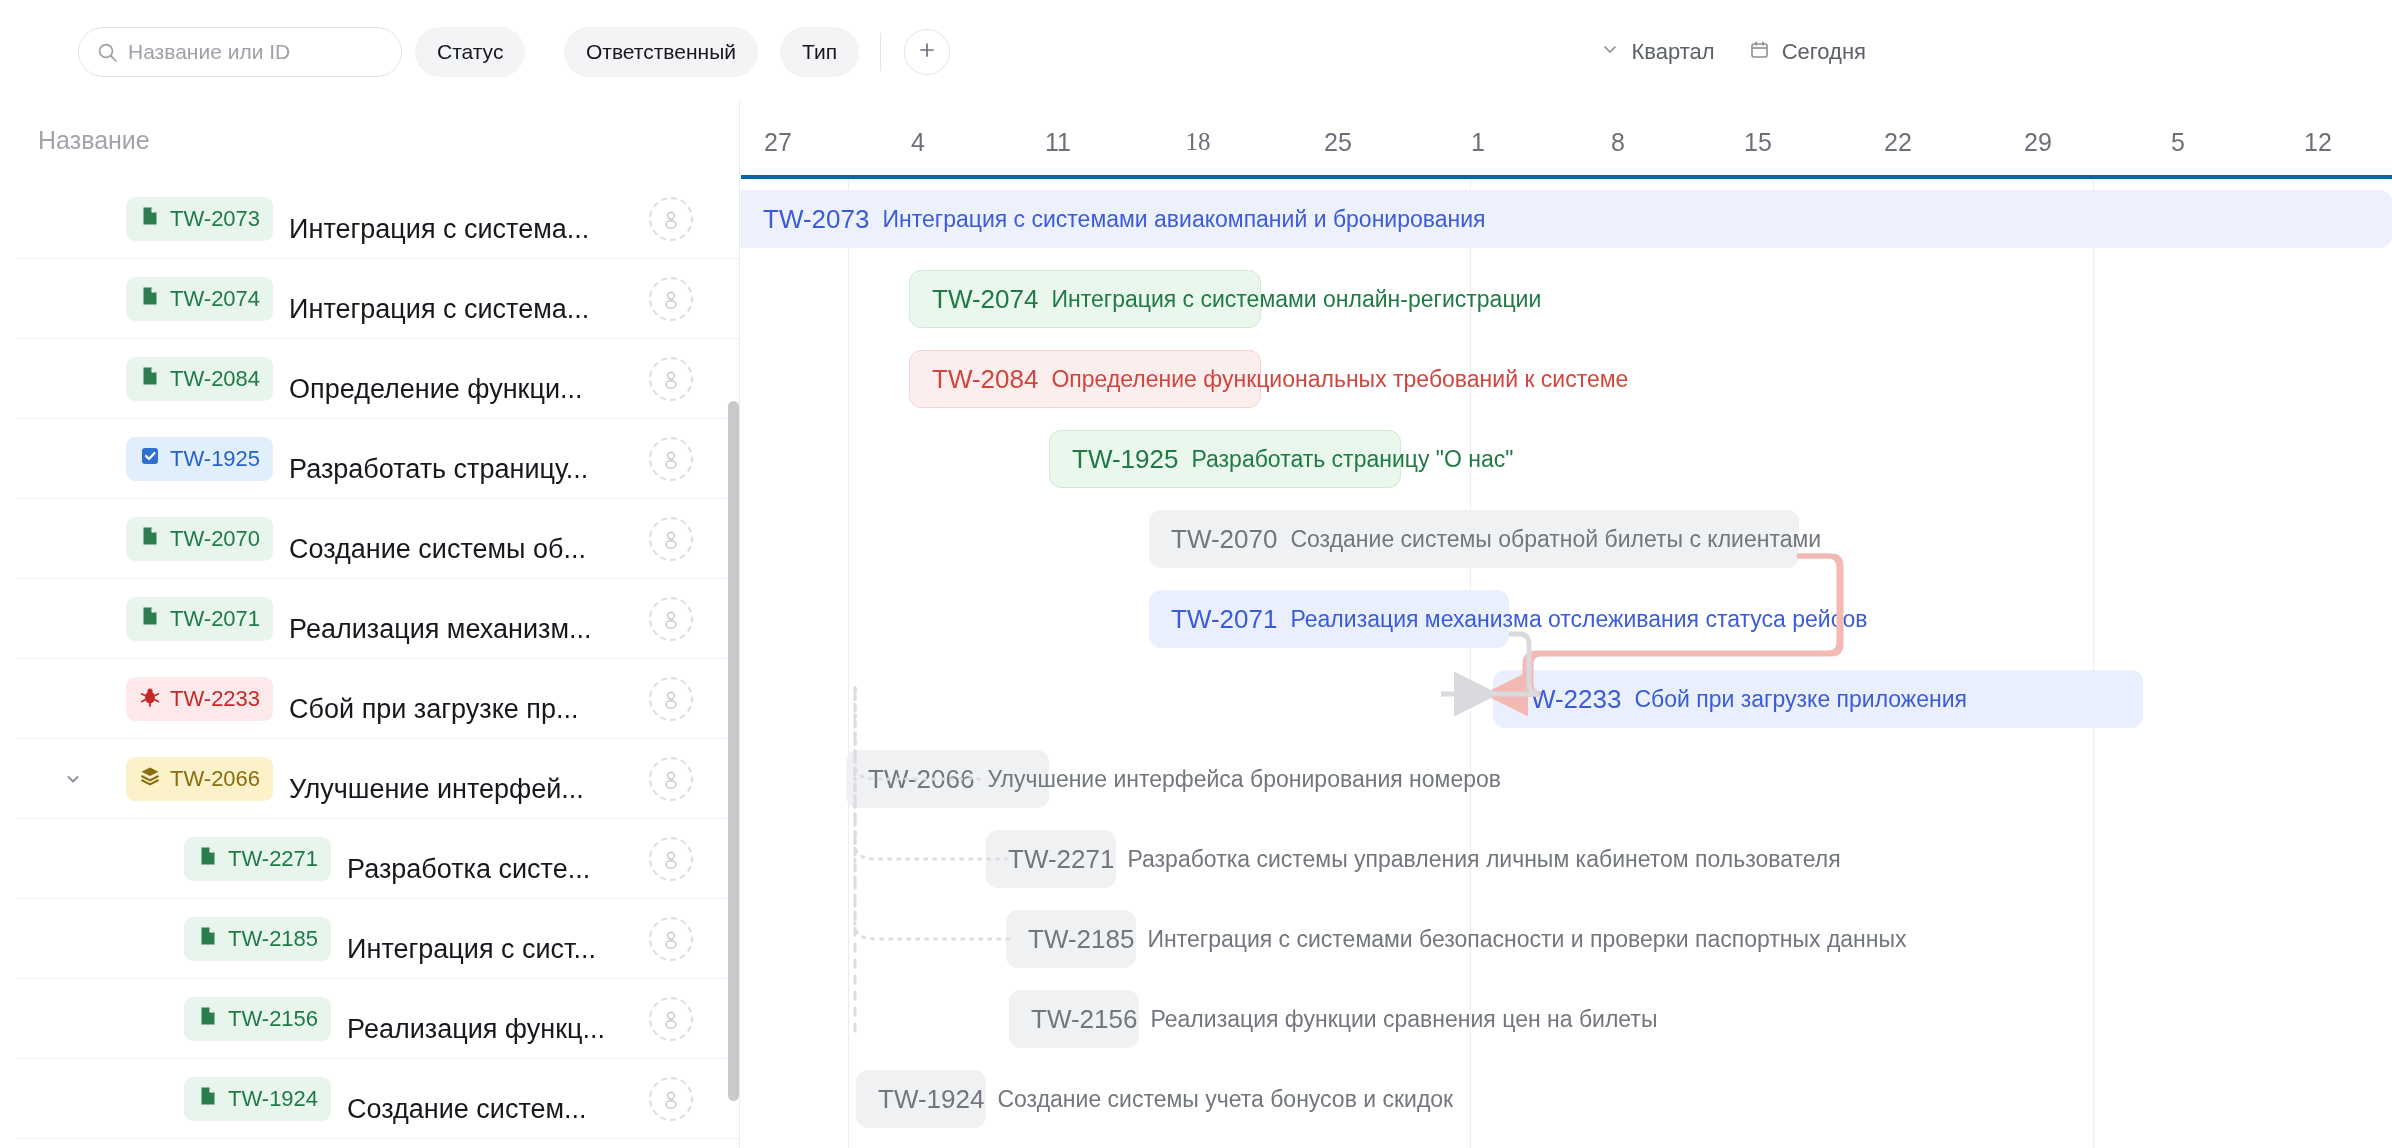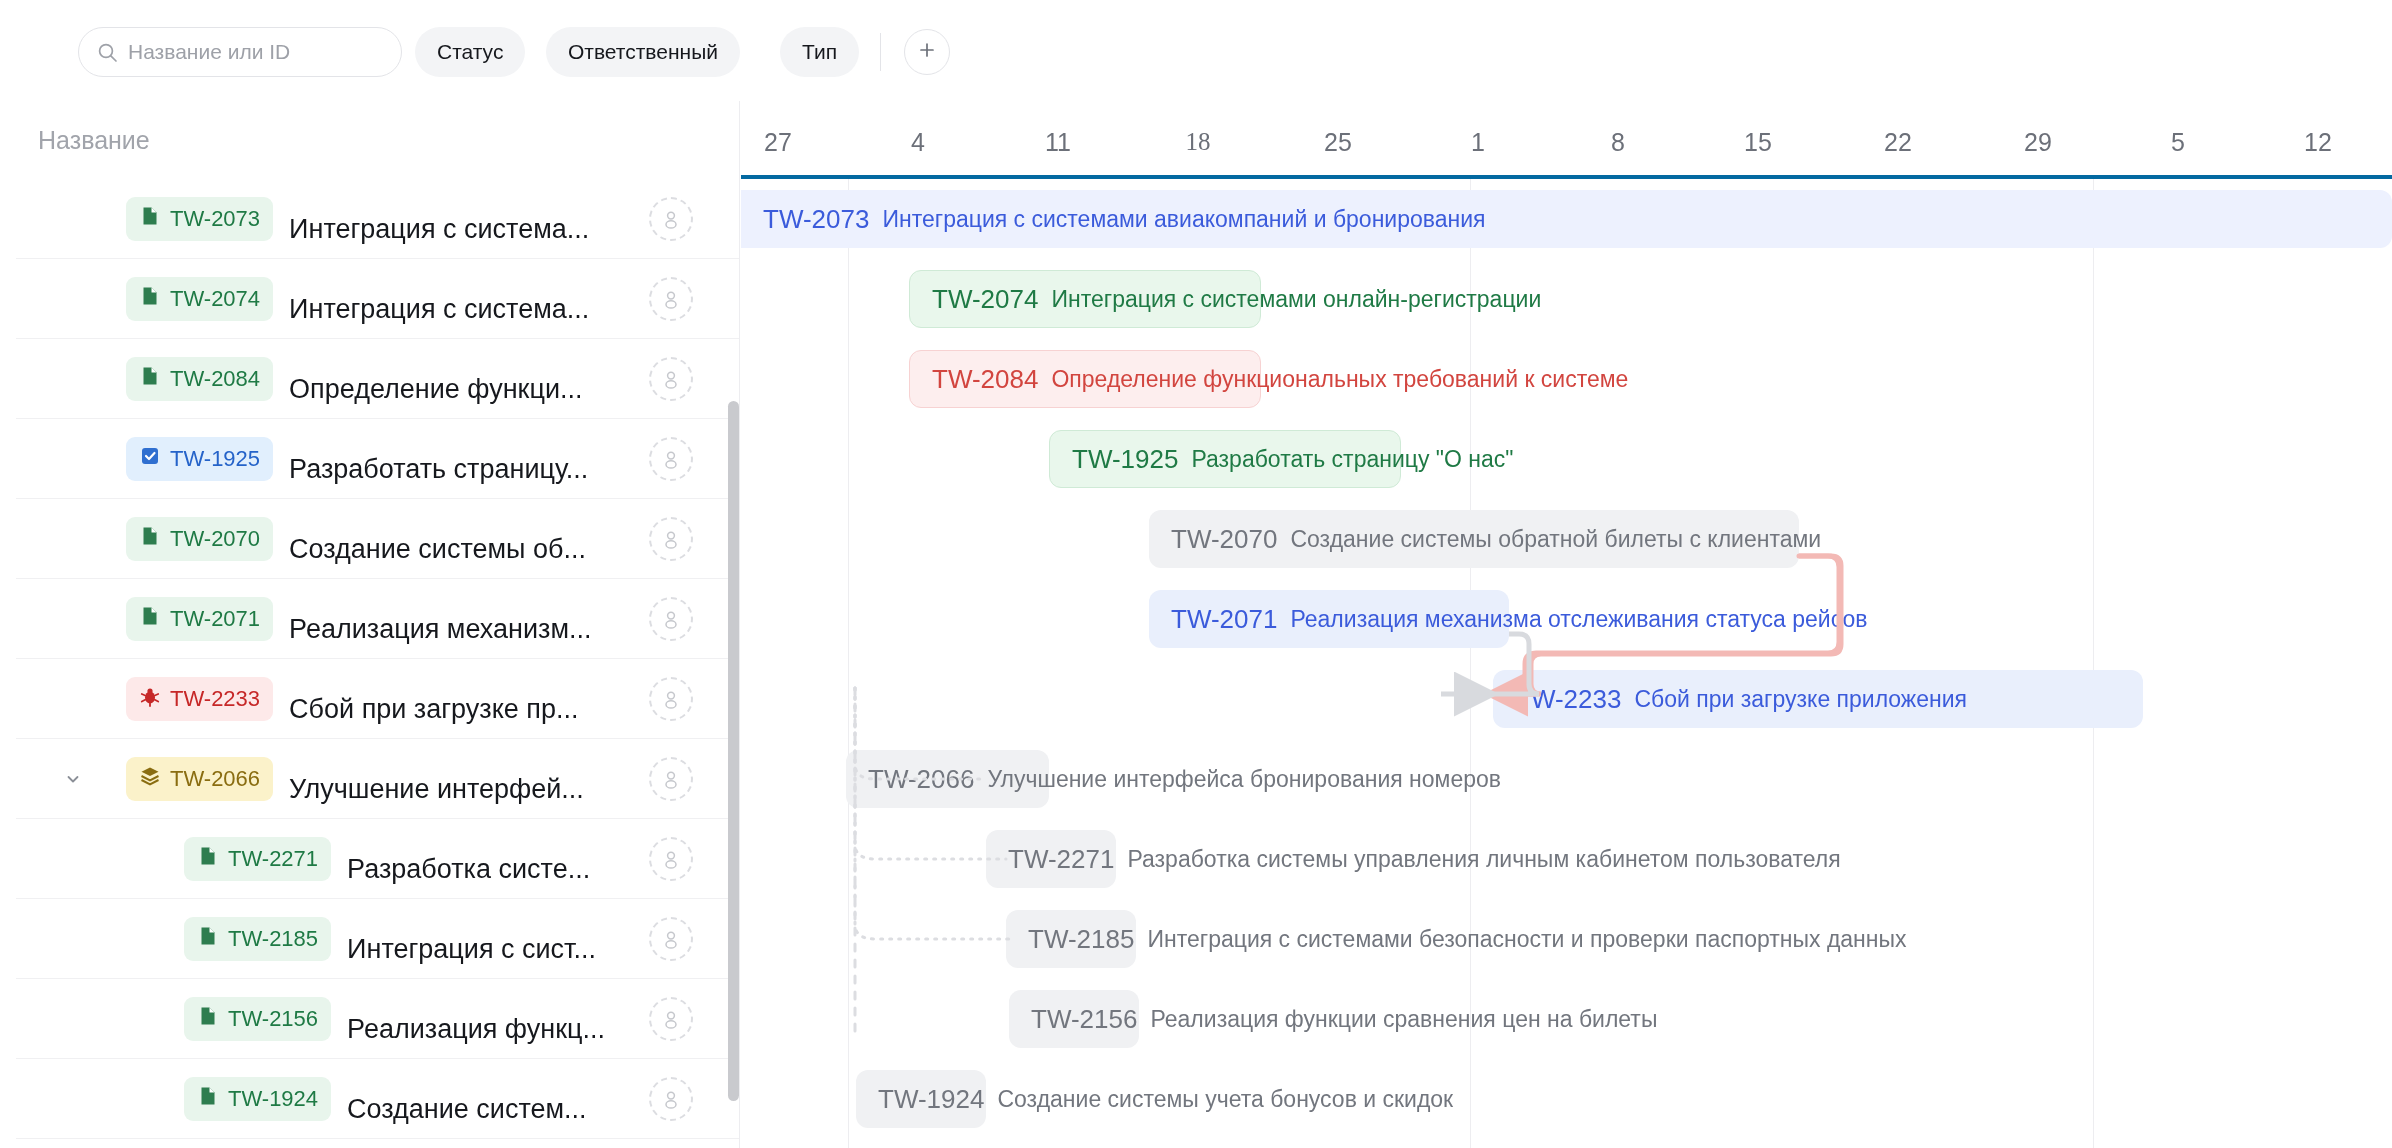--- a/index.html
+++ b/index.html
@@ -36,21 +36,21 @@
 
   .chip {
     position: absolute; top: 27px; height: 50px;
     background: #f3f4f6; border-radius: 25px;
     display: flex; align-items: center; justify-content: center;
     padding: 0 22px;
     font-size: 21px; color: #16181d;
     white-space: nowrap; cursor: pointer;
   }
   .chip-status { left: 415px; }
-  .chip-assignee { left: 546px; }
+  .chip-assignee { left: 564px; }
   .chip-type { left: 780px; }
 
   .vdivider {
     position: absolute; left: 880px; top: 33px;
     width: 1px; height: 38px; background: #e3e4e8;
   }
   .add-btn {
     position: absolute; left: 904px; top: 29px;
     width: 46px; height: 46px; border-radius: 50%;
     border: 1px solid #e3e4e8; background: #fff;
@@ -182,20 +182,41 @@
 
   <div class="add-btn">
     <span>
       <svg width="22" height="22" viewBox="0 0 22 22" fill="none">
         <line x1="11" y1="5" x2="11" y2="17" stroke="#6c7079" stroke-width="1.7" stroke-linecap="round"></line>
         <line x1="5" y1="11" x2="17" y2="11" stroke="#6c7079" stroke-width="1.7" stroke-linecap="round"></line>
       </svg>
     </span>
   </div>
 
+  <div class="tb-right">
+    <div class="tb-right-item">
+      <span>
+        <svg width="20" height="20" viewBox="0 0 20 20" fill="none">
+          <polyline points="5,8 10,13 15,8" stroke="#8b8f97" stroke-width="1.7" fill="none" stroke-linecap="round" stroke-linejoin="round"></polyline>
+        </svg>
+      </span>
+      <span>Квартал</span>
+    </div>
+    <div class="tb-right-item">
+      <span>
+        <svg width="21" height="21" viewBox="0 0 21 21" fill="none">
+          <rect x="3" y="5" width="15" height="13" rx="2" stroke="#8b8f97" stroke-width="1.6"></rect>
+          <line x1="3" y1="9" x2="18" y2="9" stroke="#8b8f97" stroke-width="1.6"></line>
+          <line x1="7" y1="3.2" x2="7" y2="6" stroke="#8b8f97" stroke-width="1.6" stroke-linecap="round"></line>
+          <line x1="14" y1="3.2" x2="14" y2="6" stroke="#8b8f97" stroke-width="1.6" stroke-linecap="round"></line>
+        </svg>
+      </span>
+      <span>Сегодня</span>
+    </div>
+  </div>
 </div>
 
 <div class="main">
 
   <div class="sidebar">
     <div class="sidebar-header">Название</div>
     <div id="sidebar-rows">
         <div class="row">
           <div style="margin-left:110px;display:flex;align-items:center;min-width:0;">
             <span class="badge b-green">

